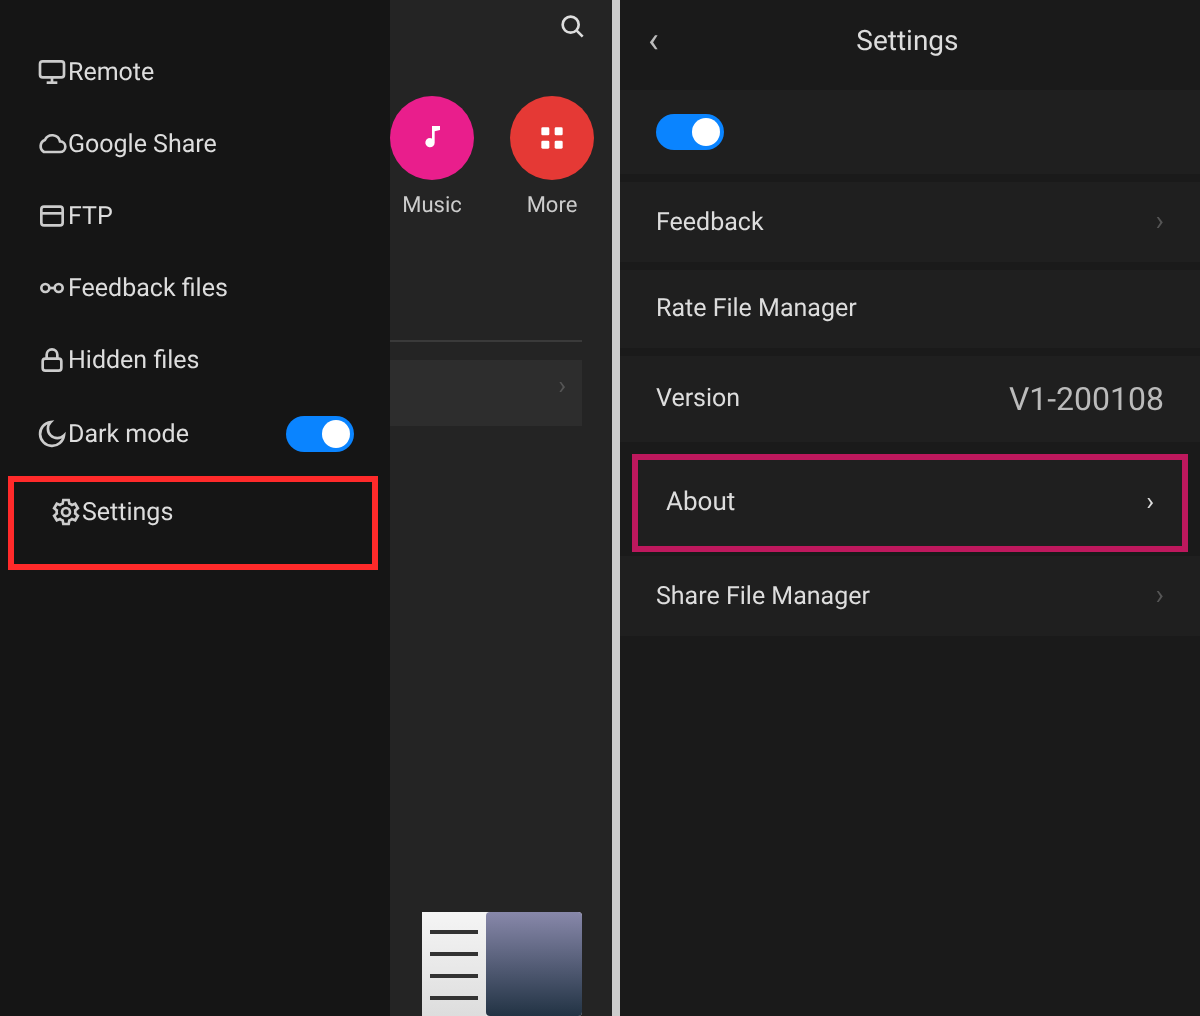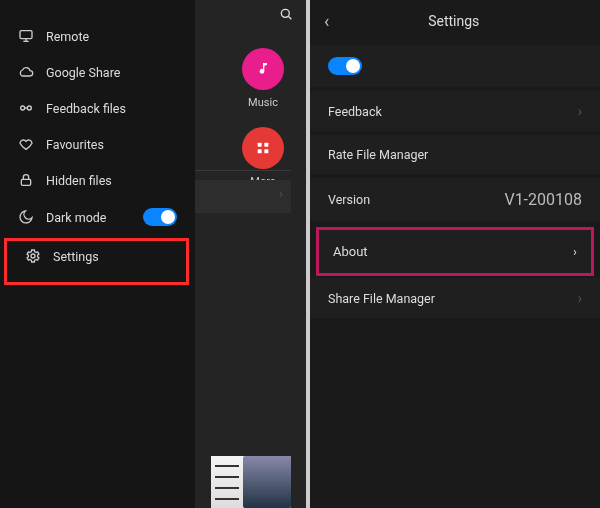--- a/index.html
+++ b/index.html
@@ -15,21 +15,21 @@
   }
   .sidebar {
     width: 195px;
     background: #151515;
     padding-top: 18px;
     flex-shrink: 0;
   }
   .side-item {
     display: flex;
     align-items: center;
-    gap: 12px;
+    gap: 0;
     padding: 10px 18px;
     cursor: pointer;
   }
   .side-item .icon { width: 16px; height: 16px; color: #ccc; display:flex; align-items:center; justify-content:center; }
   .side-item span.label { font-size: 12.5px; color: #ddd; }
   .side-item .toggle-wrap { margin-left: auto; }
   .toggle {
     width: 34px; height: 18px; border-radius: 10px; position: relative;
     background: #0a84ff;
   }
@@ -51,21 +51,21 @@
     flex-shrink: 0;
     border-right: 4px solid #ccc;
   }
   .midcol .searchbar {
     height: 30px;
     display:flex; justify-content:flex-end; align-items:center;
     padding-right: 12px;
   }
   .midcol .grid {
     padding-top: 18px;
-    display:flex; flex-direction:column; align-items:flex-end; gap:18px;
+    display:flex; flex-direction:row; align-items:flex-end; gap:18px;
     padding-right: 22px;
   }
   .grid-item { display:flex; flex-direction:column; align-items:center; gap:6px; }
   .bubble {
     width: 42px; height:42px; border-radius:50%;
     display:flex; align-items:center; justify-content:center;
   }
   .bubble.pink { background:#e91e8c; }
   .bubble.red  { background:#e53935; }
   .grid-item span { font-size:11px; color:#ccc; }
@@ -126,41 +126,42 @@
 
   <div class="side-item">
     <span class="icon">
       <svg viewBox="0 0 24 24" fill="none" stroke="currentColor" stroke-width="2">
           <path d="M18 18a4 4 0 0 0 0-8 6 6 0 0 0-11.3-1A5 5 0 0 0 6 18Z"></path>
         </svg>
     </span>
     <span class="label">Google Share</span>
   </div>
 
+  <div class="side-item">
+    <span class="icon">
+      <svg viewBox="0 0 24 24" fill="none" stroke="currentColor" stroke-width="2">
+          <rect x="4" y="5" width="16" height="14" rx="2"></rect>
+          <line x1="4" y1="10" x2="20" y2="10"></line>
+        </svg>
+    </span>
+    <span class="label">FTP</span>
+  </div>
 
   <div class="side-item">
     <span class="icon">
       <svg viewBox="0 0 24 24" fill="none" stroke="currentColor" stroke-width="2">
           <circle cx="7" cy="12" r="3"></circle>
           <circle cx="17" cy="12" r="3"></circle>
           <line x1="10" y1="12" x2="14" y2="12"></line>
         </svg>
     </span>
     <span class="label">Feedback files</span>
   </div>
 
 
-  <div class="side-item">
-    <span class="icon">
-      <svg viewBox="0 0 24 24" fill="none" stroke="currentColor" stroke-width="2">
-          <path d="M12 20s-7-4.5-9-9a5 5 0 0 1 9-3 5 5 0 0 1 9 3c-2 4.5-9 9-9 9Z"></path>
-        </svg>
-    </span>
-    <span class="label">Favourites</span>
-  </div>
 
   <div class="side-item">
     <span class="icon">
       <svg viewBox="0 0 24 24" fill="none" stroke="currentColor" stroke-width="2">
           <rect x="5" y="11" width="14" height="9" rx="2"></rect>
           <path d="M8 11V8a4 4 0 0 1 8 0v3"></path>
         </svg>
     </span>
     <span class="label">Hidden files</span>
   </div>

